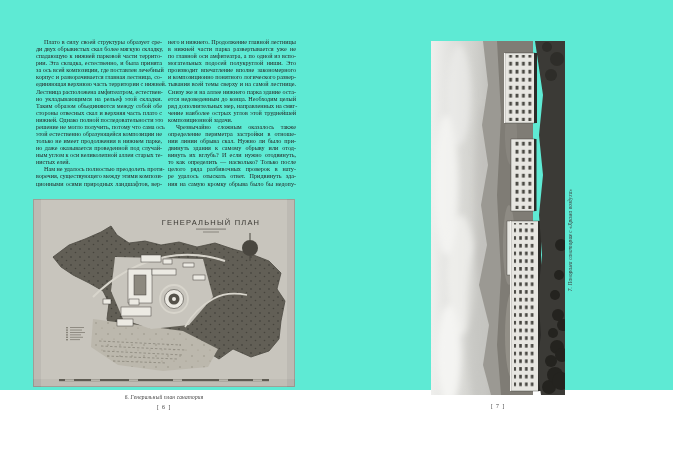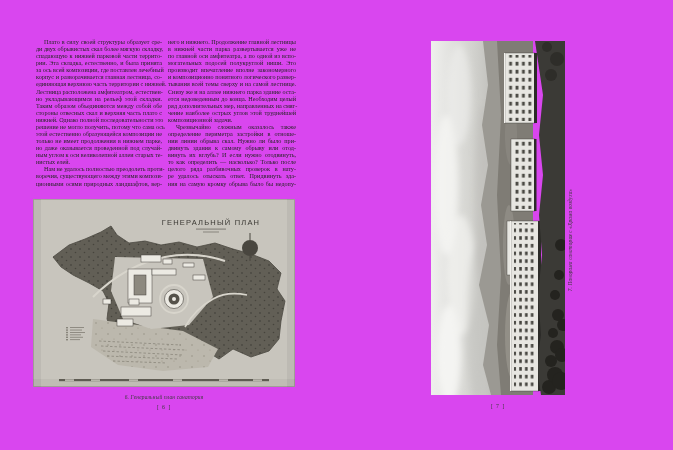--- a/index.html
+++ b/index.html
@@ -1,19 +1,19 @@
 <!DOCTYPE html>
 <html><head>
 <meta charset="utf-8">
 <style>
   html,body{margin:0;padding:0;}
   body{width:673px;height:450px;overflow:hidden;background:#ffffff;
        font-family:"Liberation Serif", serif;color:#242424;}
   .spread{position:relative;width:673px;height:450px;background:#ffffff;}
-  .page{position:absolute;top:0;height:450px;background:#d946ef;}
+  .page{position:absolute;top:0;height:390px;background:#5eead4;}
   .page-left{left:0;width:336px;}
   .page-right{left:336px;width:337px;}
 
   
   .col{position:absolute;top:39px;font-size:6.15px;line-height:7.08px;
        text-align:justify;color:#262626;}
   .col .line{text-align:justify;text-align-last:justify;height:7.08px;
              white-space:nowrap;overflow:visible;}
   .col .line.indent{text-indent:8px;}
   .col .line.para-end{text-align-last:left;}

